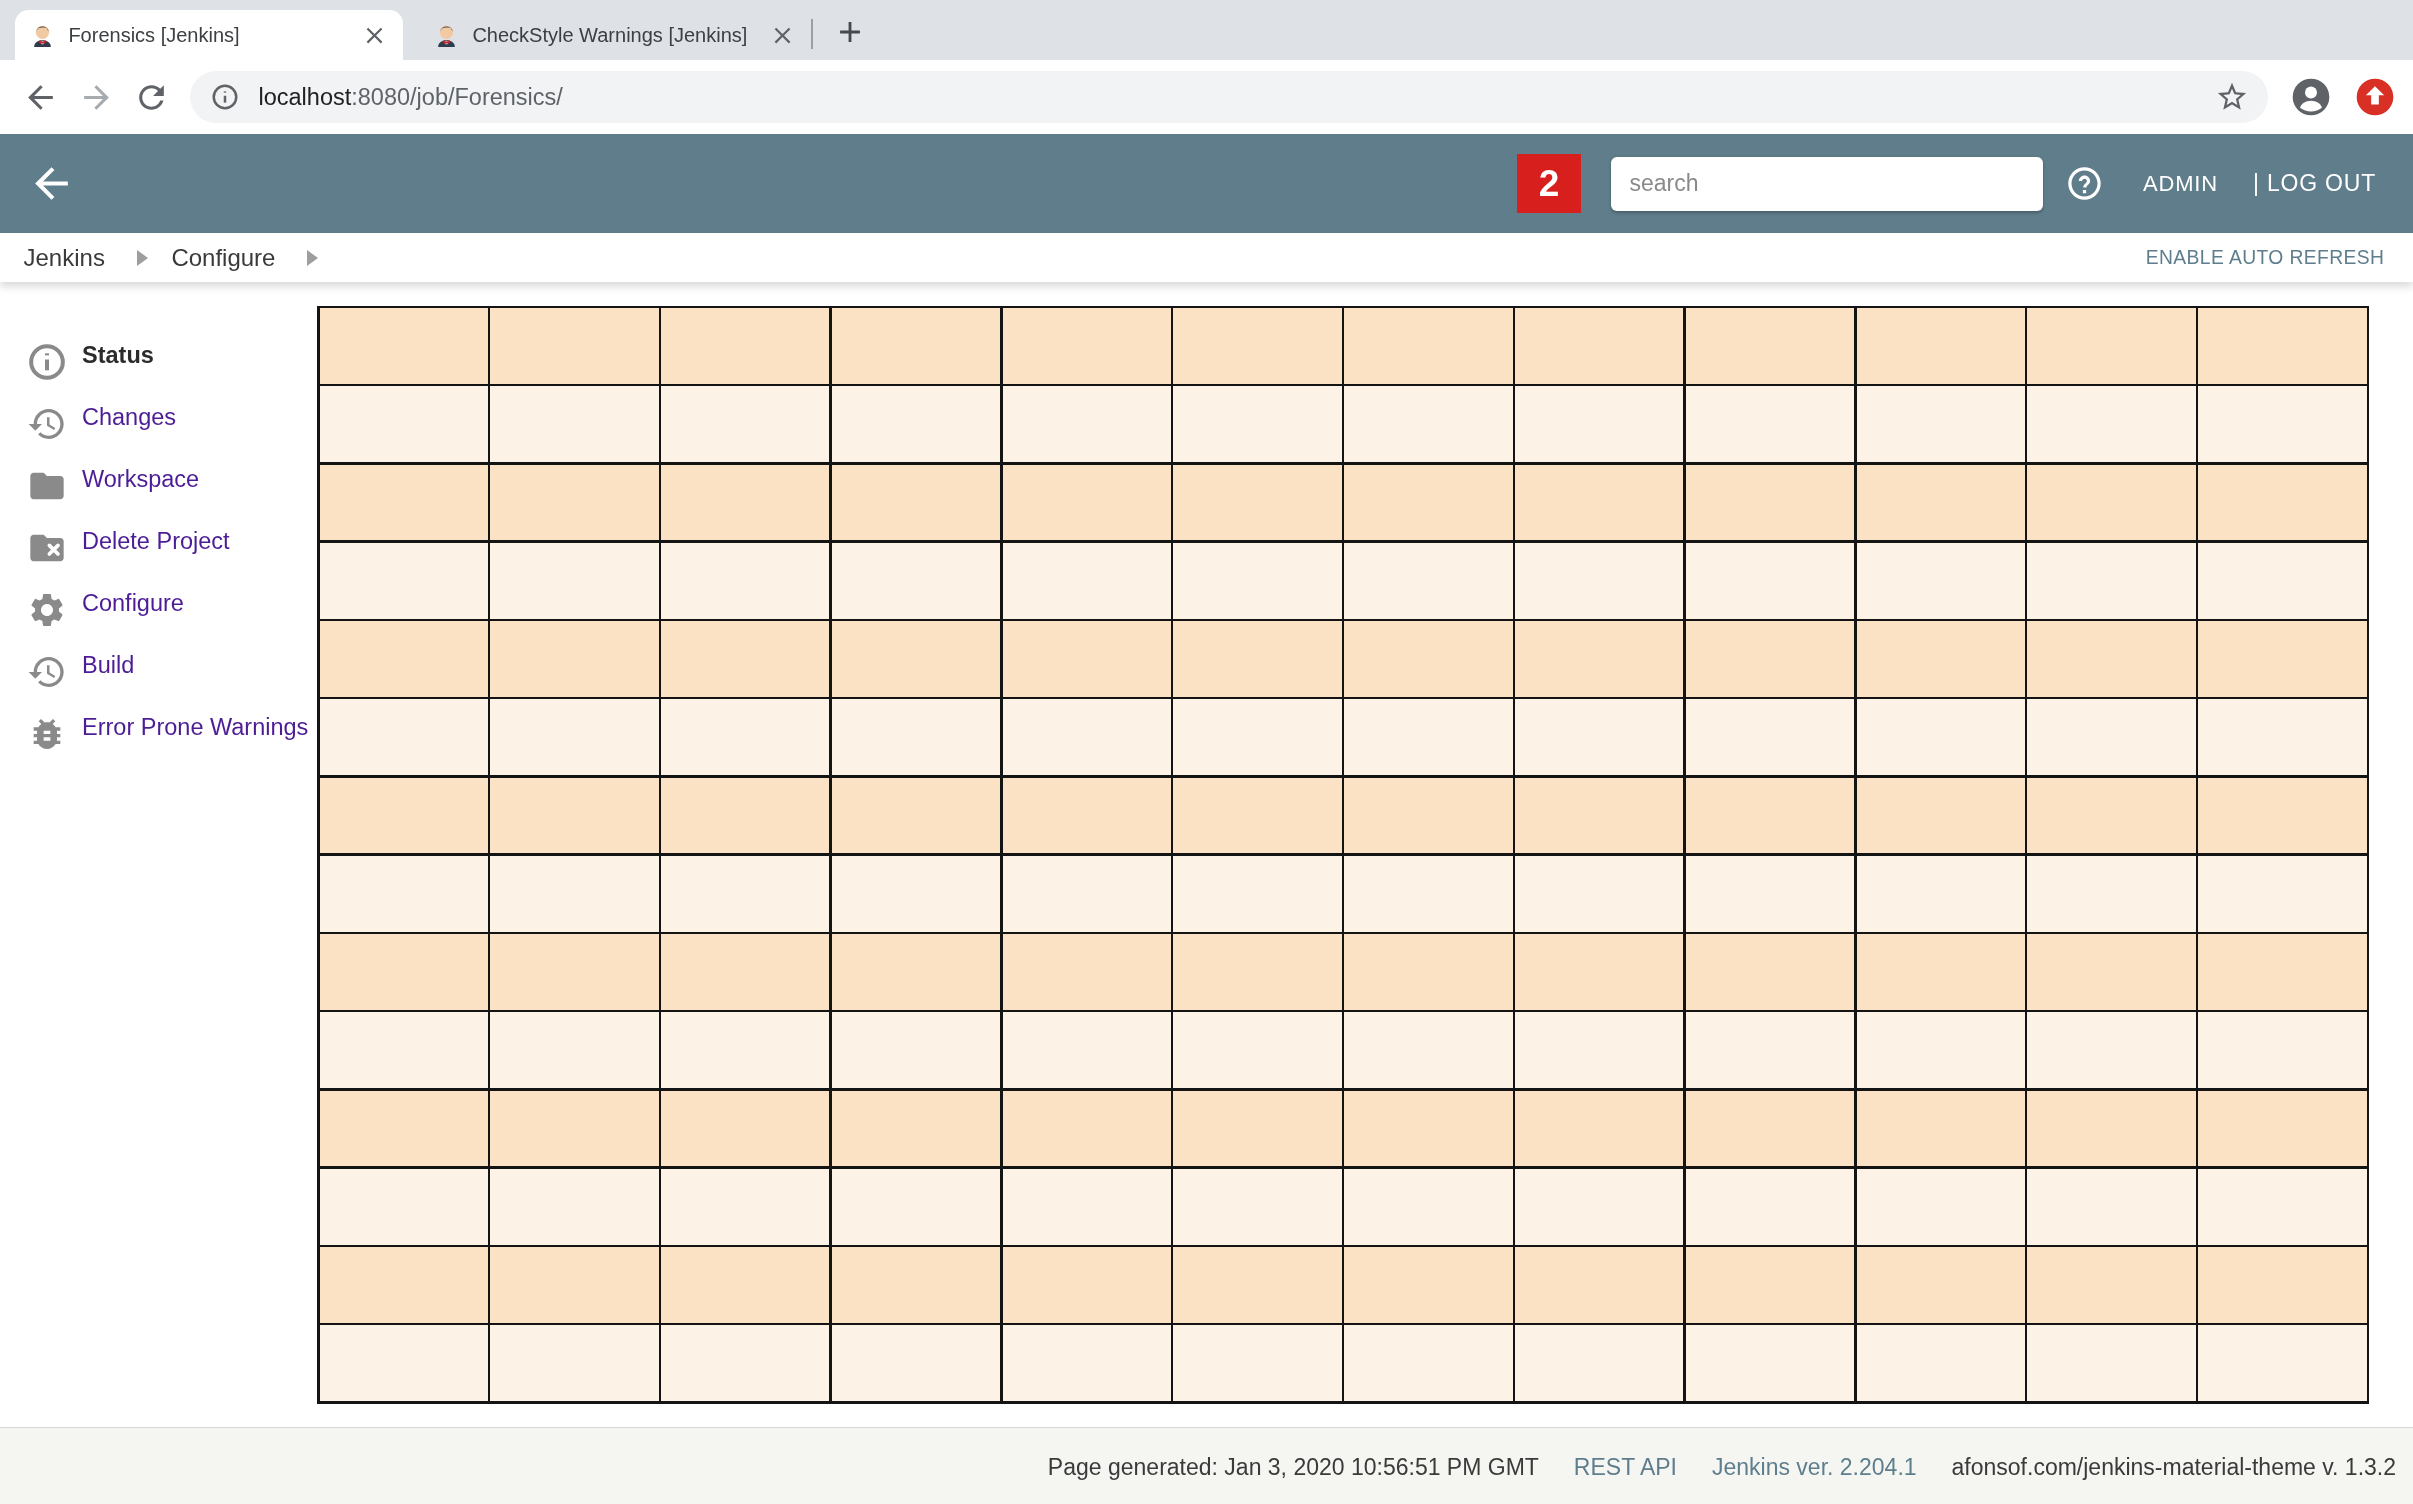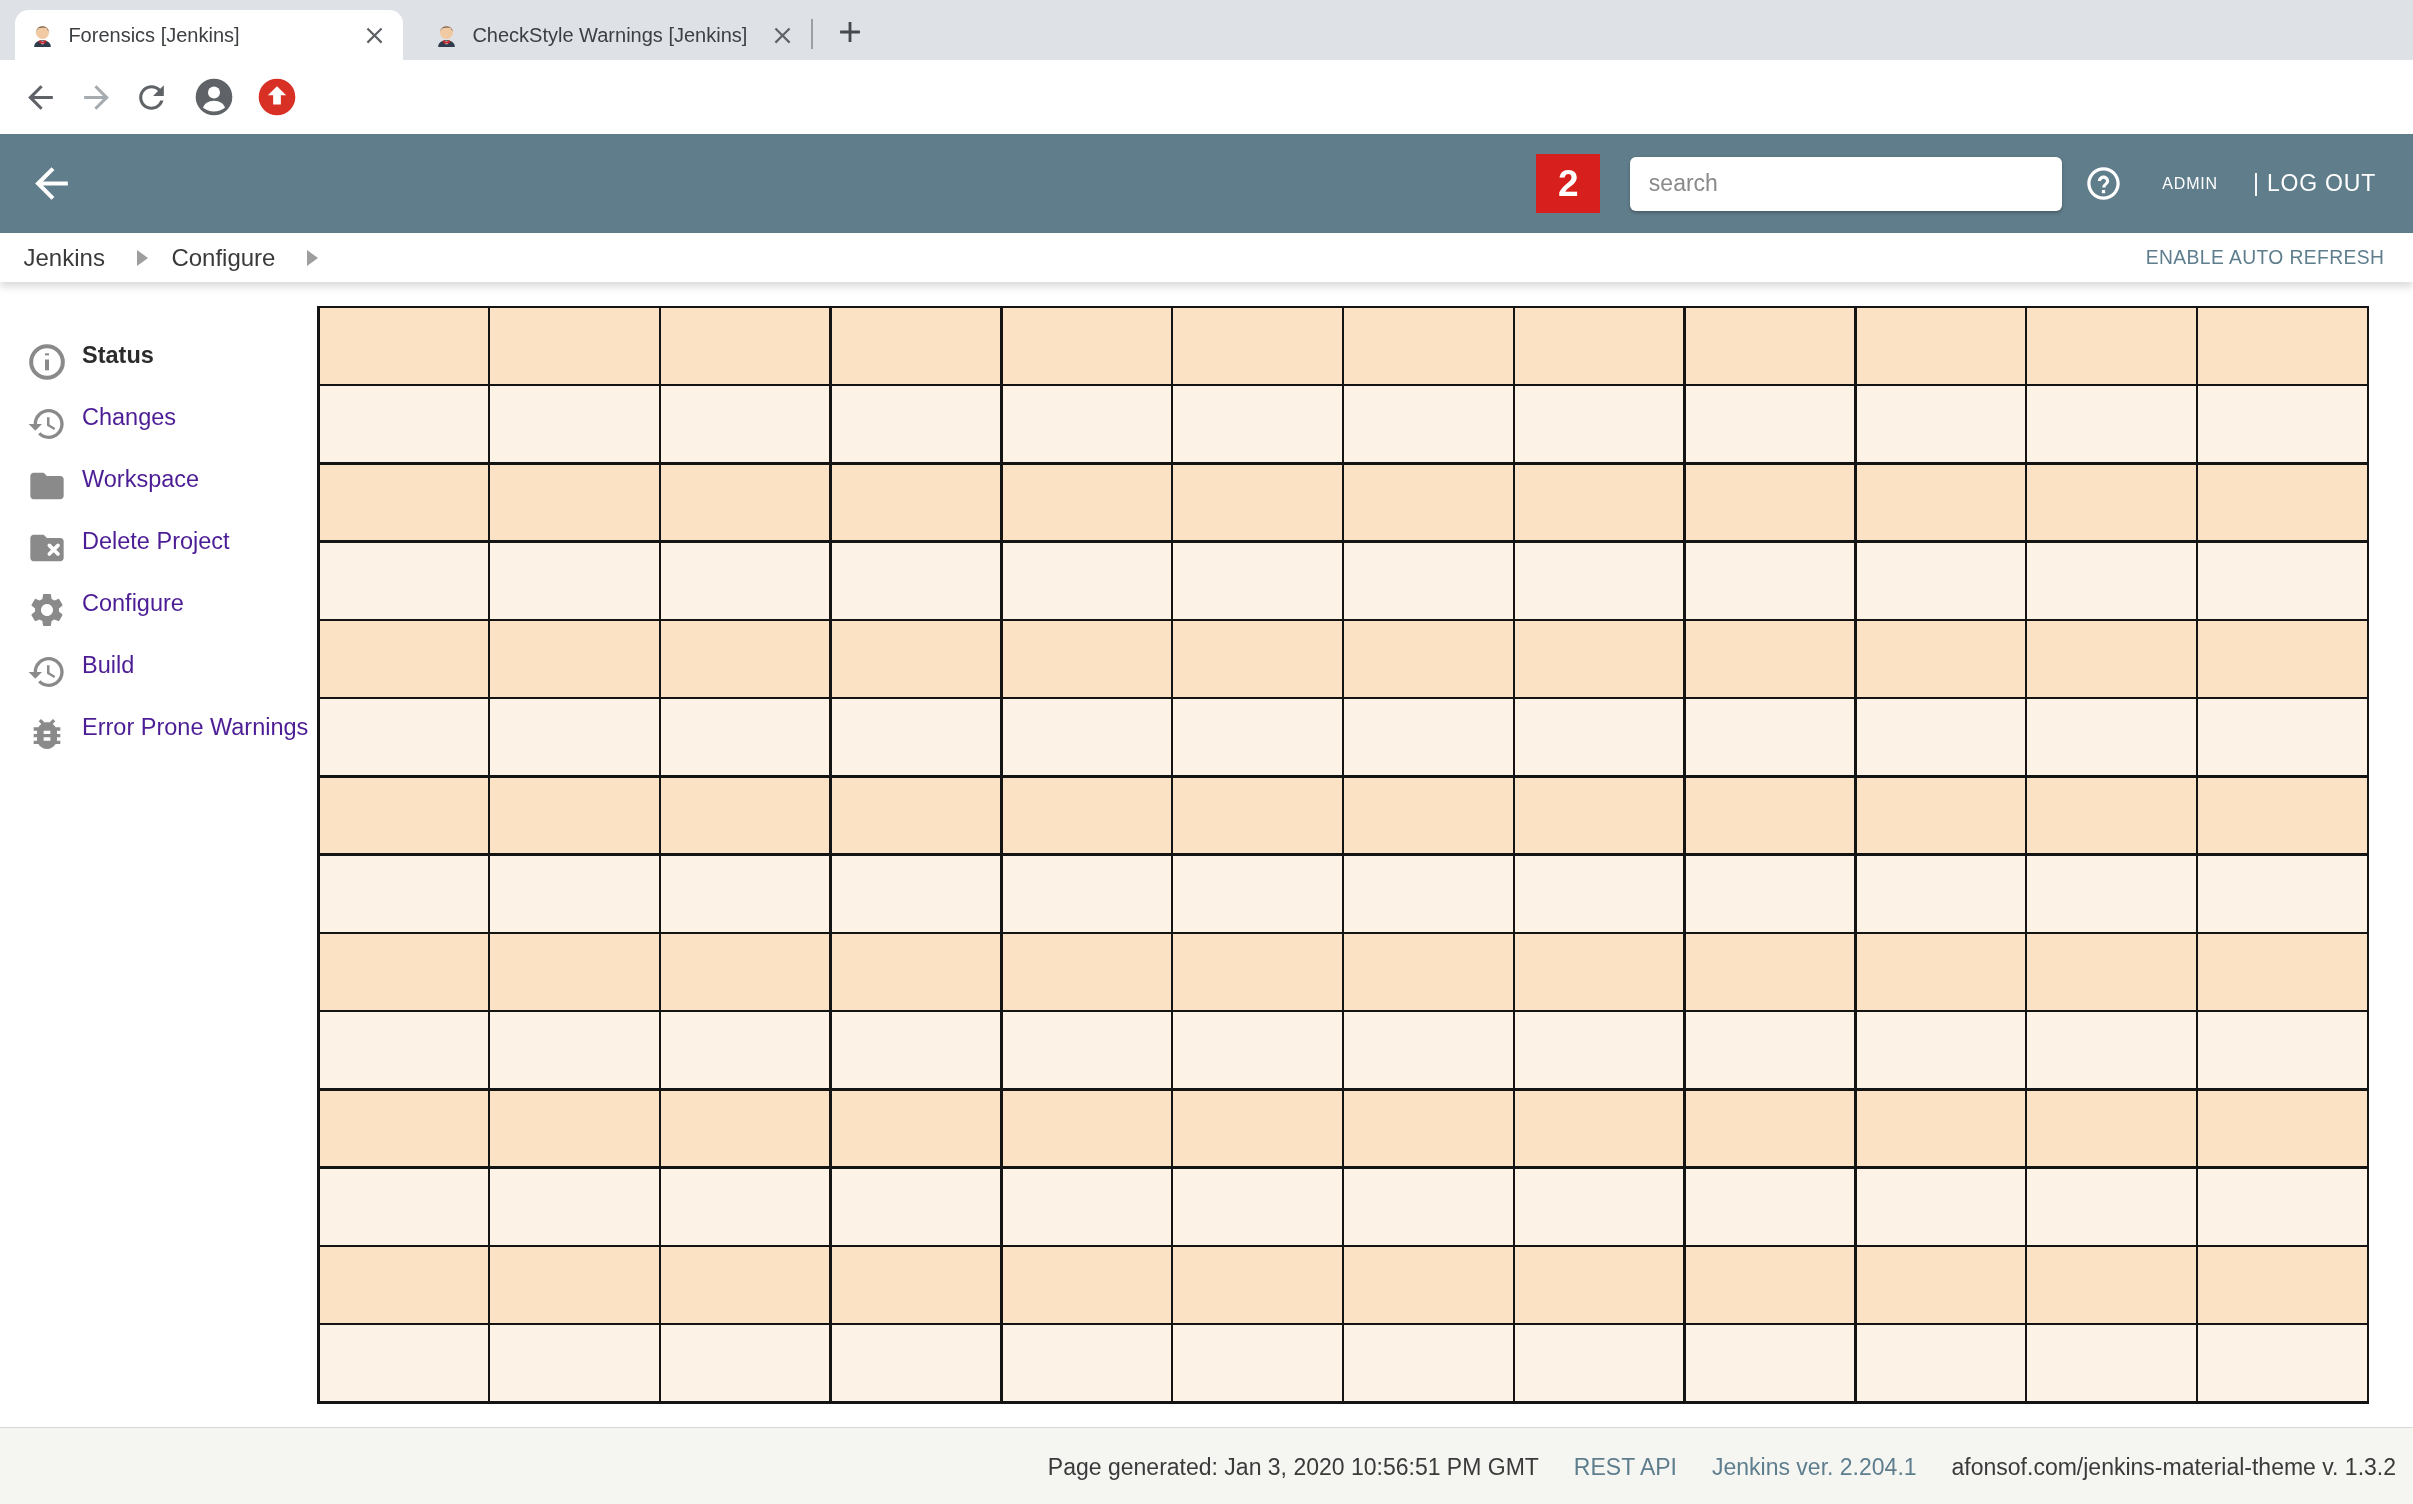--- a/index.html
+++ b/index.html
@@ -37,21 +37,21 @@
   .jk-header { height:99px; display:flex; align-items:center; }
   .jk-back { width:49px; height:49px; color:#fff; margin-left:27px; flex:0 0 auto; }
   .jk-spacer { flex:1 1 auto; }
   .jk-badge { width:64px; height:59px; display:flex; align-items:center; justify-content:center;
               color:#fff; font-size:37px; font-weight:bold; flex:0 0 auto; }
   .jk-search { width:432px; height:54px; margin-left:30px; border:none; border-radius:5.9px;
                background:#fff; font-size:23px; padding:0 18.5px; color:#333; outline:none;
                box-shadow: 0 1.7px 3.4px rgba(0,0,0,0.25); font-family:"Liberation Sans",sans-serif; }
   .jk-search::placeholder { color:#8a8a8a; }
   .jk-help { width:39px; height:39px; color:#fff; margin-left:22px; flex:0 0 auto; }
-  .jk-admin { color:#fff; font-size:16px; letter-spacing:0.8px; margin-left:39px; white-space:nowrap; }
+  .jk-admin { color:#fff; font-size:22px; letter-spacing:0.8px; margin-left:39px; white-space:nowrap; }
   .jk-logout { color:#fff; font-size:23px; letter-spacing:0.8px; margin-left:35px; margin-right:37px; white-space:nowrap; }
 
   
   .crumb-bar { height:49px; background:#fff; display:flex; align-items:center;
                box-shadow:0 5px 7.6px rgba(0,0,0,0.14); position:relative; z-index:5; }
   .crumb-item { font-size:24px; color:#3a3a3a; margin-left:23.5px; }
   .crumb-sep { width:0; height:0; border-left:11.8px solid #9e9e9e; border-top:8.4px solid transparent;
                border-bottom:8.4px solid transparent; margin-left:32px; }
   .crumb-spacer { flex:1 1 auto; }
   .auto-refresh { font-size:19.3px; letter-spacing:0.4px; margin-right:28.6px; }
@@ -136,20 +136,35 @@
   <div class="nav-icon fwd-icon">
       <svg viewBox="0 0 24 24" fill="currentColor" width="100%" height="100%">
         <path d="M12 4l-1.41 1.41L16.17 11H4v2h12.17l-5.58 5.59L12 20l8-8z"></path>
       </svg>
     </div>
   <div class="nav-icon reload-icon">
       <svg viewBox="0 0 24 24" fill="currentColor" width="100%" height="100%">
         <path d="M17.65 6.35C16.2 4.9 14.21 4 12 4c-4.42 0-7.99 3.58-7.99 8s3.57 8 7.99 8c3.73 0 6.84-2.55 7.73-6h-2.08c-.82 2.33-3.04 4-5.65 4-3.31 0-6-2.69-6-6s2.69-6 6-6c1.66 0 3.14.69 4.22 1.78L13 11h7V4l-2.35 2.35z"></path>
       </svg>
     </div>
+  <div class="omnibox">
+    <span class="info-icon">
+        <svg viewBox="0 0 24 24" fill="none" stroke="currentColor" stroke-width="2" width="100%" height="100%">
+          <circle cx="12" cy="12" r="9"></circle>
+          <line x1="12" y1="11" x2="12" y2="16.5"></line>
+          <line x1="12" y1="7.5" x2="12" y2="8.5"></line>
+        </svg>
+      </span>
+    <span class="url-text"><span class="url-host">localhost</span><span class="url-rest">:8080/job/Forensics/</span></span>
+    <span class="star-icon">
+        <svg viewBox="0 0 24 24" fill="currentColor" width="100%" height="100%">
+          <path d="M22 9.24l-7.19-.62L12 2 9.19 8.63 2 9.24l5.46 4.73L5.82 21 12 17.27 18.18 21l-1.63-7.03L22 9.24zM12 15.4l-3.76 2.27 1-4.28-3.32-2.88 4.38-.38L12 6.1l1.71 4.04 4.38.38-3.32 2.88 1 4.28L12 15.4z"></path>
+        </svg>
+      </span>
+  </div>
   <div class="avatar-btn">
       <svg viewBox="0 0 24 24" width="100%" height="100%">
         <circle cx="12" cy="12" r="11" fill="#5f6368"></circle>
         <circle cx="12" cy="9.3" r="3.6" fill="#fff"></circle>
         <path d="M12 14.2c-3.3 0-6 1.8-6.6 4.3a11 11 0 0 0 13.2 0c-.6-2.5-3.3-4.3-6.6-4.3z" fill="#fff"></path>
       </svg>
     </div>
   <div class="update-btn">
       <svg viewBox="0 0 24 24" width="100%" height="100%">
         <circle cx="12" cy="12" r="11" fill="#d93025"></circle>

